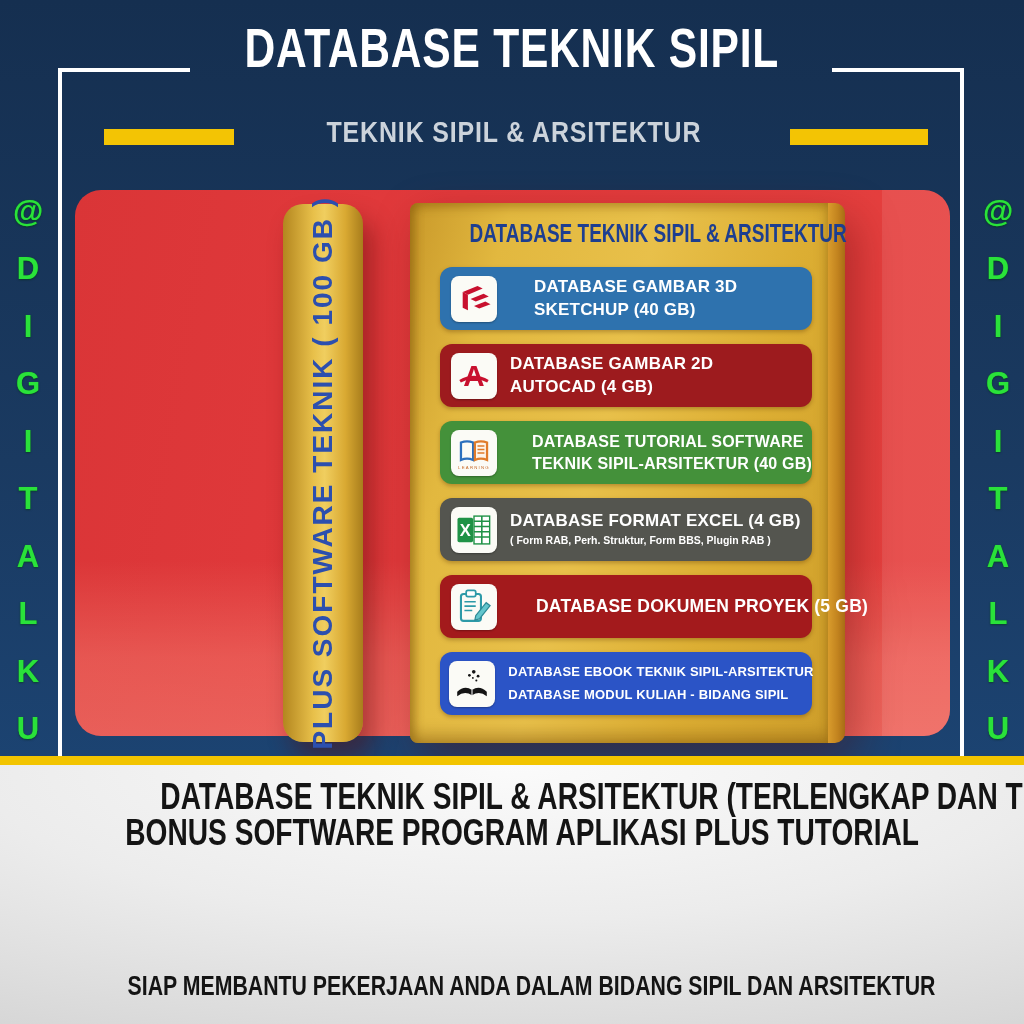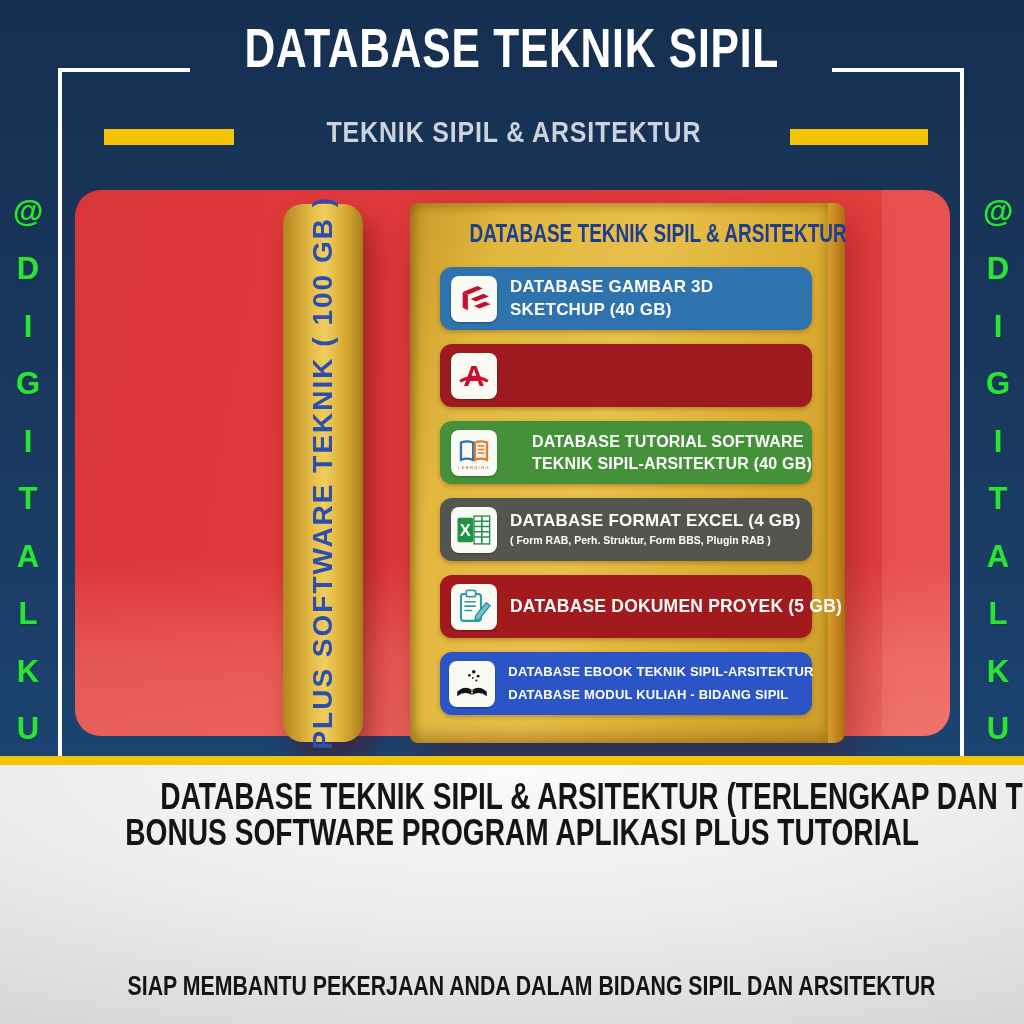--- a/index.html
+++ b/index.html
@@ -132,21 +132,21 @@
     <div class="spine-text">PLUS SOFTWARE TEKNIK ( 100 GB )</div>
   </div>
 
   <div class="abs book">
     <div class="book-face"></div>
     <div class="book-edge"></div>
     <div class="cover-title"><span class="cond">DATABASE TEKNIK SIPIL &amp; ARSITEKTUR</span></div>
 
     <div class="banners">
 
-      <div class="banner" style="background: rgb(46, 114, 174);">
+      <div class="banner" style="background: rgb(46, 114, 174); gap: 24px;">
         <span class="bicon">
           <svg width="40" height="40" viewBox="0 0 46 46">
             <path d="M10 15 L16 18 L16 36 L10 33 Z" fill="#c8102e"></path>
             <path d="M10 15 L27 8 L33 11 L16 18 Z" fill="#c8102e"></path>
             <path d="M19 23 L34 17 L40 20 L25 26 Z" fill="#c8102e"></path>
             <path d="M23 31 L36 26 L42 29 L29 34 Z" fill="#c8102e"></path>
           </svg>
         </span>
         <span class="btext">
           <span class="bl">DATABASE GAMBAR 3D</span>
@@ -154,20 +154,24 @@
         </span>
       </div>
 
       <div class="banner" style="background: rgb(157, 27, 30);">
         <span class="bicon">
           <svg width="40" height="40" viewBox="0 0 46 46">
             <text x="23" y="34" text-anchor="middle" font-family="Liberation Sans, sans-serif" font-size="34" font-weight="bold" fill="#c8102e">A</text>
             <path d="M7 29 Q23 20 39 29" stroke="#c8102e" stroke-width="3.5" fill="none"></path>
           </svg>
         </span>
+        <span class="btext">
+          <span class="bl">DATABASE GAMBAR 2D</span>
+          <span class="bl">AUTOCAD (4 GB)</span>
+        </span>
       </div>
 
       <div class="banner" style="background: rgb(68, 145, 58); justify-content: space-between;">
         <span class="bicon">
           <svg width="40" height="40" viewBox="0 0 46 46">
             <path d="M8 11 Q15 8 22 11 L22 31 Q15 28 8 31 Z" fill="none" stroke="#2a6fbd" stroke-width="2.6"></path>
             <path d="M24 11 Q31 8 38 11 L38 31 Q31 28 24 31 Z" fill="#fdf4ea" stroke="#e07b2a" stroke-width="2.6"></path>
             <path d="M27 15 h8 M27 19 h8 M27 23 h8" stroke="#e07b2a" stroke-width="1.6"></path>
             <text x="23" y="41" text-anchor="middle" font-family="Liberation Sans, sans-serif" font-size="5" letter-spacing="1.4" fill="#c76a2a">LEARNING</text>
           </svg>
@@ -186,21 +190,21 @@
             <rect x="4" y="9" width="18" height="28" rx="2" fill="#1f9246"></rect>
             <text x="13" y="30" text-anchor="middle" font-family="Liberation Sans, sans-serif" font-size="19" font-weight="bold" fill="#fff">X</text>
           </svg>
         </span>
         <span class="btext">
           <span class="bl">DATABASE FORMAT EXCEL (4 GB)</span>
           <span class="bl small">( Form RAB, Perh. Struktur, Form BBS, Plugin RAB )</span>
         </span>
       </div>
 
-      <div class="banner" style="background: rgb(163, 26, 28);">
+      <div class="banner" style="background: rgb(163, 26, 28); gap: 26px;">
         <span class="bicon">
           <svg width="40" height="40" viewBox="0 0 46 46">
             <rect x="8" y="8" width="23" height="31" rx="3" fill="none" stroke="#2d9aa8" stroke-width="2.4"></rect>
             <rect x="14" y="4" width="11" height="7" rx="2" fill="#fff" stroke="#2d9aa8" stroke-width="2"></rect>
             <path d="M12 17 h13 M12 22 h13 M12 27 h9" stroke="#2d9aa8" stroke-width="1.8"></path>
             <path d="M25 33 L37 18 L41.5 21.5 L29.5 36.5 L24 38 Z" fill="#63c6cd" stroke="#2d8a96" stroke-width="1.4"></path>
           </svg>
         </span>
         <span class="btext">
           <span class="bl single">DATABASE DOKUMEN PROYEK (5 GB)</span>

